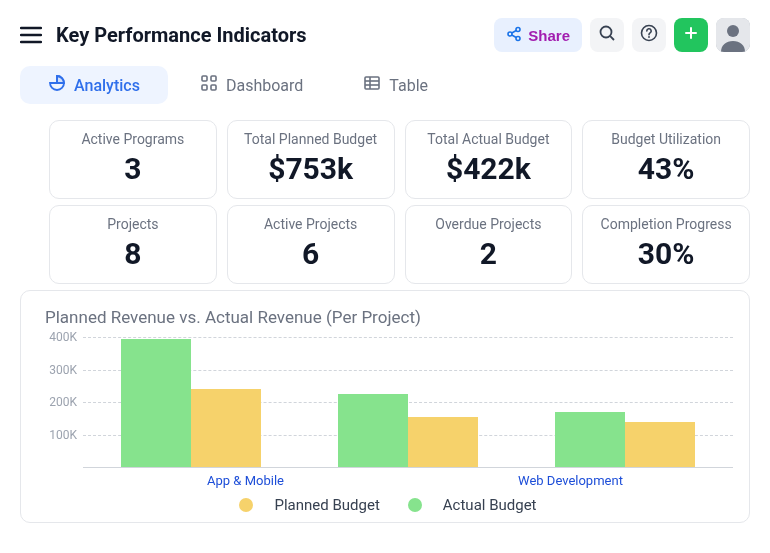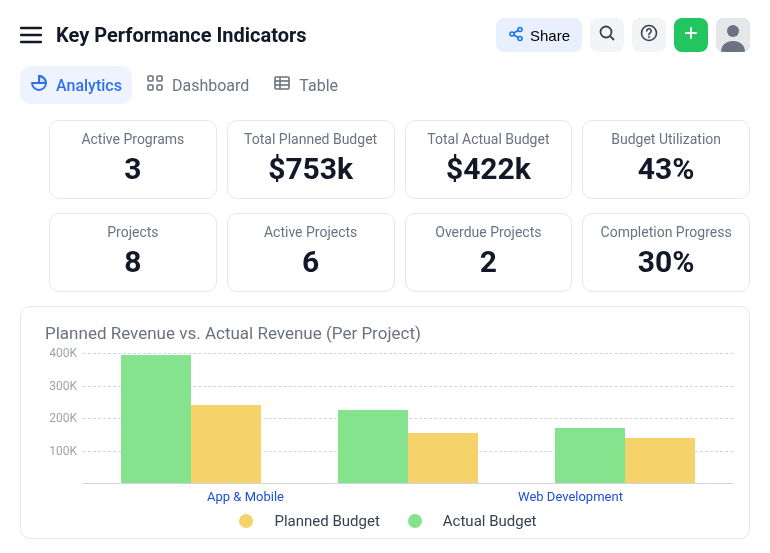--- a/index.html
+++ b/index.html
@@ -20,40 +20,40 @@
   .header-left { display: flex; align-items: center; gap: 14px; }
   .menu-icon svg { display:block; }
   .title { font-size: 20px; font-weight: 700; color:#111827; }
   .header-right { display:flex; align-items:center; gap:8px; }
   .btn {
     display:flex; align-items:center; gap:6px;
     height:34px; padding:0 12px;
     border-radius:8px; font-size:15px;
     cursor:pointer; border:none; background:transparent;
   }
-  .share-btn { background:#e8f0fe; color:#000000; font-weight:400; }
+  .share-btn { background:#e8f0fe; color:#a21caf; font-weight:700; }
   .circle-btn {
     width:34px; height:34px; display:flex; align-items:center; justify-content:center;
     border-radius:8px; background:#f3f4f6; cursor:pointer;
   }
   .add-btn { background:#22c55e; color:#fff; border-radius:8px; }
   .avatar {
     width:34px; height:34px; border-radius:8px; overflow:hidden;
     background: linear-gradient(135deg,#d1d5db,#9ca3af);
     display:flex; align-items:center; justify-content:center;
   }
   .avatar svg { width:100%; height:100%; }
   .tabs { display:flex; gap:4px; margin-bottom:16px; }
   .tab {
     display:flex; align-items:center; gap:8px;
-    padding:8px 10px; border-radius:10px; font-size:16px; color:#6b7280;
+    padding:8px 28px; border-radius:10px; font-size:16px; color:#6b7280;
     cursor:pointer;
   }
   .tab.active { background:#eef4ff; color:#2f6feb; font-weight:500; }
-  .cards { display:grid; grid-template-columns: repeat(4, 1fr); gap:10px; margin-bottom:14px;padding-left:29px; }
+  .cards { display:grid; grid-template-columns: repeat(4, 1fr); gap:10px; margin-bottom:6px;padding-left:29px; }
   .card {
     border:1px solid #e5e7eb; border-radius:10px; padding:10px 8px 12px 8px;
     text-align:center;
   }
   .card-label { font-size:14px; color:#6b7280; margin-bottom:4px; }
   .card-value { font-size:30px; font-weight:700; color:#111827; }
   .chart-card {
     border:1px solid #e5e7eb; border-radius:10px; padding:16px 12px 8px 18px;
   }
   .chart-title { font-size:17px; color:#6b7280; margin-bottom:10px; margin-left:6px; }

